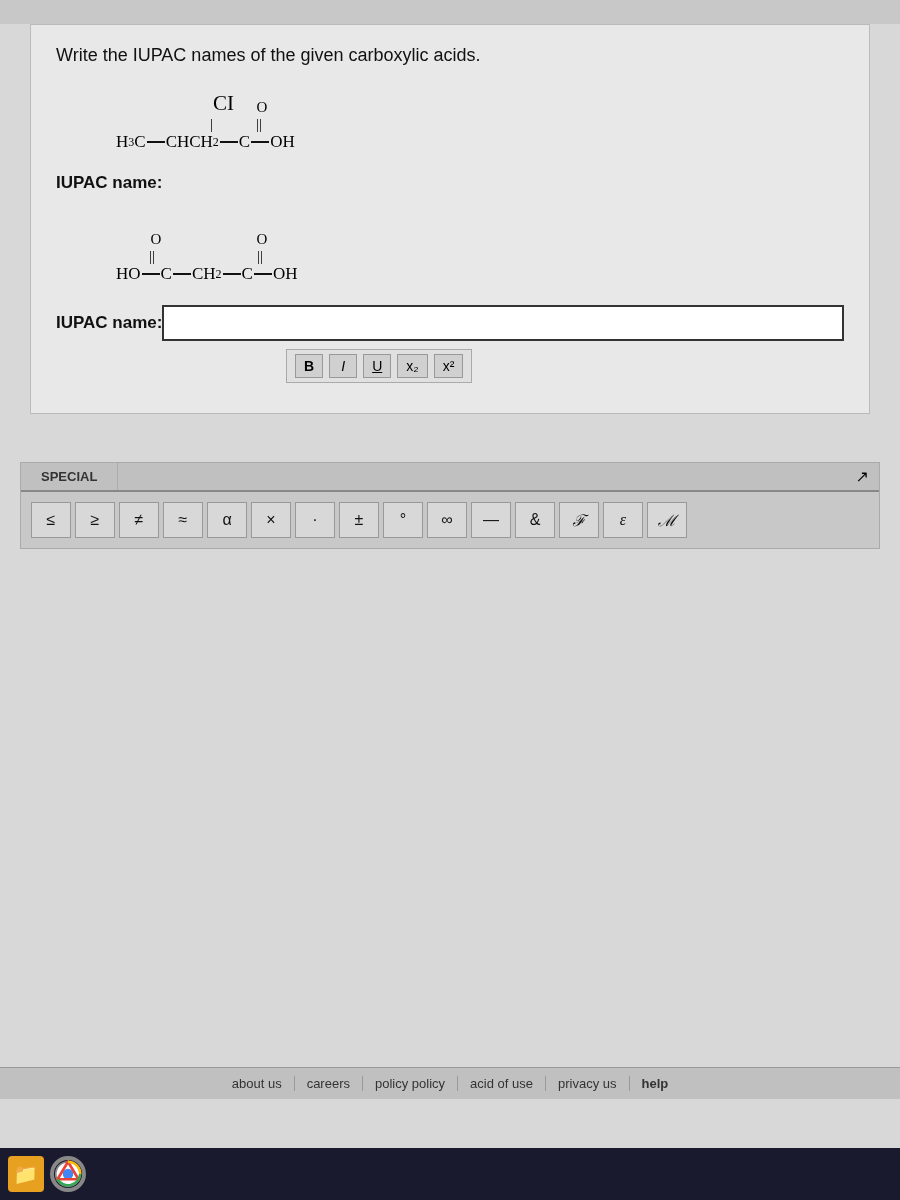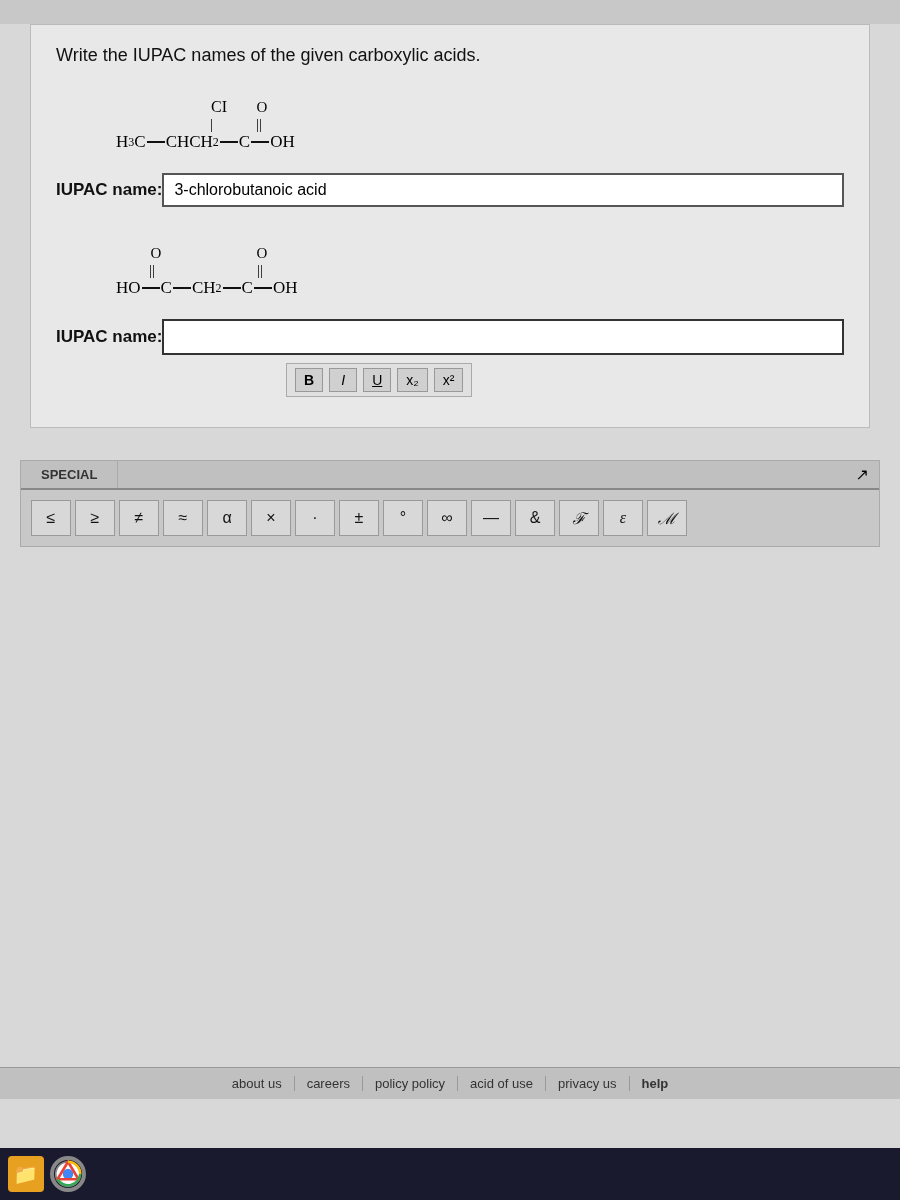--- a/index.html
+++ b/index.html
@@ -83,21 +83,21 @@
       min-width: 28px;
       text-align: center;
     }
     .toolbar-btn-b { font-weight: bold; }
     .toolbar-btn-i { font-style: italic; }
     .toolbar-btn-u { text-decoration: underline; }
 
     
     .tab-section {
       background: #eab308;
-      margin: 32px 20px 0 20px;
+      margin: 48px 20px 0 20px;
       border: 1px solid #aaa;
     }
     .tab-header {
       display: flex;
       background: #c0c0c0;
       border-bottom: 2px solid #888;
     }
     .tab-item {
       padding: 6px 20px;
       font-size: 13px;
@@ -224,21 +224,21 @@
 
   <div class="question-box">
     
     <div class="question-title">Write the IUPAC names of the given carboxylic acids.</div>
 
     
     <div class="struct-container">
       
       <div class="struct-top-labels">
         <span style="width:88px; display:inline-block;"></span>
-        <span style="font-family:'Times New Roman',serif; font-size:16px; width:30px; text-align:center;">CI</span>
+        <span style="font-family:'Times New Roman',serif; font-size:21px; width:30px; text-align:right;">CI</span>
         <span style="width:20px;"></span>
         <span style="font-family:'Times New Roman',serif; font-size:15px; width:16px; text-align:center;">O</span>
       </div>
       
       <div style="display:flex; align-items:flex-end; margin-left:88px; font-family:'Times New Roman',serif; margin-bottom:0;">
         <span style="width:15px; text-align:center; font-size:15px;">|</span>
         <span style="width:35px;"></span>
         <span style="text-align:center; font-size:15px; margin-left:2px;">||</span>
       </div>
       
@@ -252,21 +252,20 @@
         <span class="chem-bond-h"></span>
         <span>C</span>
         <span class="chem-bond-h"></span>
         <span>OH</span>
       </div>
     </div>
 
     
     <div class="iupac-row">
       <span class="iupac-label">IUPAC name:</span>
-      <input class="iupac-input" type="text" value="3-chlorobutanoic acid" style="">
     </div>
 
     
     <div class="struct-container">
       
       <div class="struct-top-labels">
         <span style="width:32px;"></span>
         <span style="font-family:'Times New Roman',serif; font-size:15px; width:16px; text-align:center;">O</span>
         <span style="width:90px; display:inline-block;"></span>
         <span style="font-family:'Times New Roman',serif; font-size:15px; width:16px; text-align:center;">O</span>

